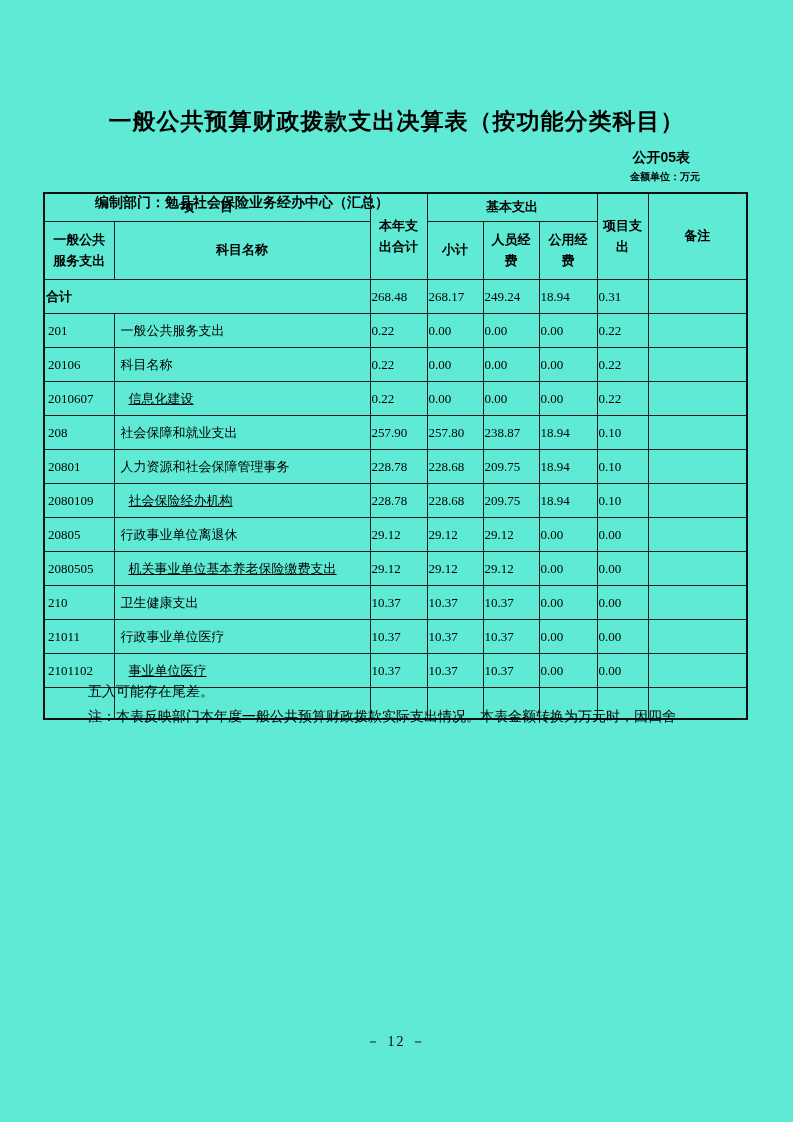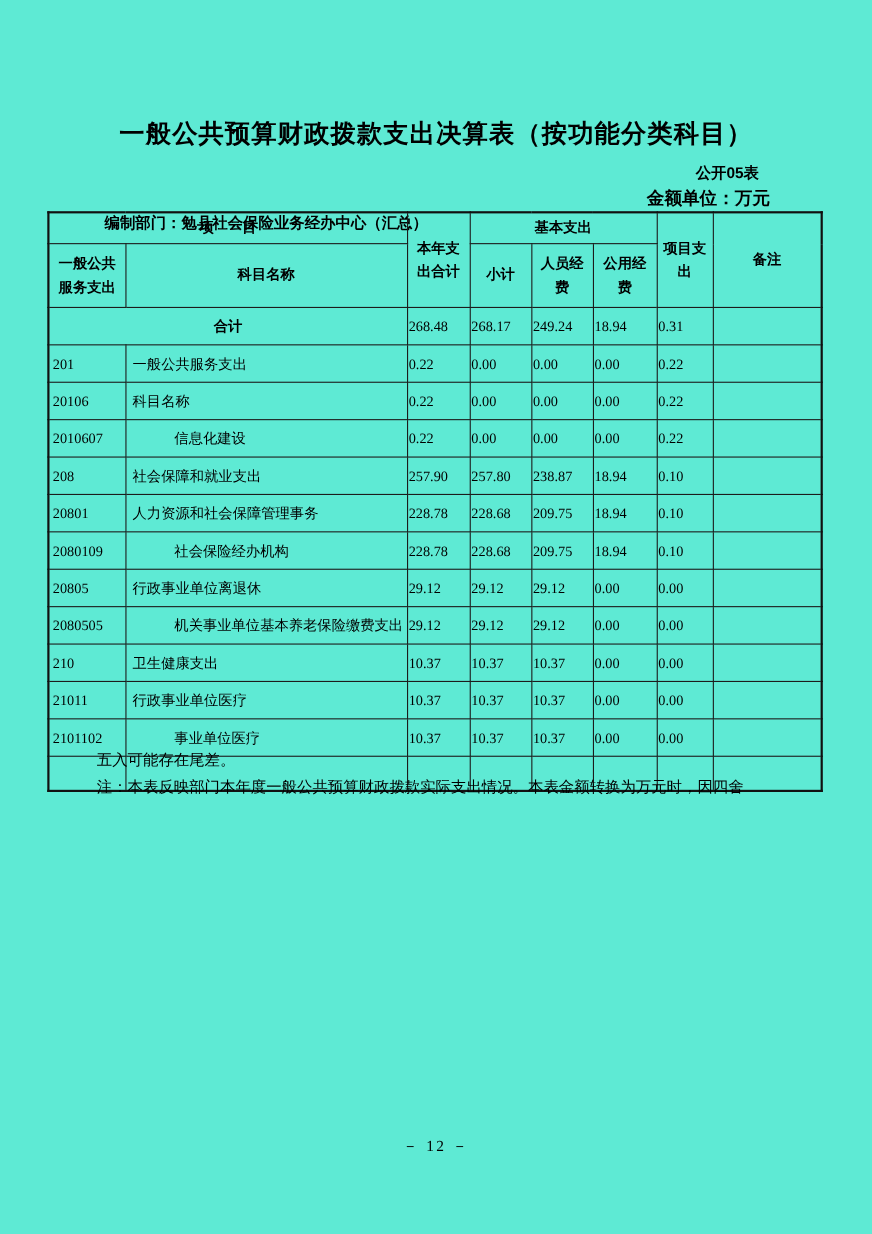--- a/index.html
+++ b/index.html
@@ -19,21 +19,21 @@
     font-weight:bold;font-size:14px;
   }
   .prepared-by{
     position:absolute;top:170px;left:95px;
     font-family:"Liberation Sans","DejaVu Sans",sans-serif;
     font-weight:bold;font-size:14px;margin-top:24px;
   }
   .amount-unit{
     position:absolute;top:170px;right:93px;
     font-family:Liberation Mono, monospace;
-    font-weight:bold;font-size:16px;
+    font-weight:bold;font-size:10px;
   }
   table.budget{
     position:absolute;left:43px;top:192px;width:703px;
     border-collapse:collapse;table-layout:fixed;
     border:2.5px solid #111;
   }
   table.budget th,table.budget td{
     border:1.5px solid #1c1c1c;
     font-size:13px;overflow:hidden;
   }
@@ -47,24 +47,23 @@
   th.w-code{padding:0 8px;}
   th.w-yeartotal{padding:1px 7px;}
   th.w-personnel,th.w-public{padding:0 7px;}
   th.w-project{padding:0 5px;}
   table.budget td{
     vertical-align:middle;height:31px;
     font-family:"Liberation Serif","DejaVu Serif",serif;
   }
   td.code{ text-align:left;padding-left:3px; }
   td.name{ text-align:left;padding-left:6px; }
-  tr.indent td.name{ padding-left:44px; }
+  tr.indent td.name{ padding-left:14px;text-decoration:underline; }
   td.num{ text-align:left;padding-right:5px; }
   tr.total-row td.label{
-    text-align:center;
     font-family:"Liberation Sans","DejaVu Sans",sans-serif;
     font-weight:bold;
   }
   tr.empty-row td{height:28px;}
   .note{
     position:absolute;left:88px;top:679px;width:620px;
     font-size:14px;line-height:25px;
   }
   .page-number{
     position:absolute;top:1033px;left:0;width:793px;text-align:center;

